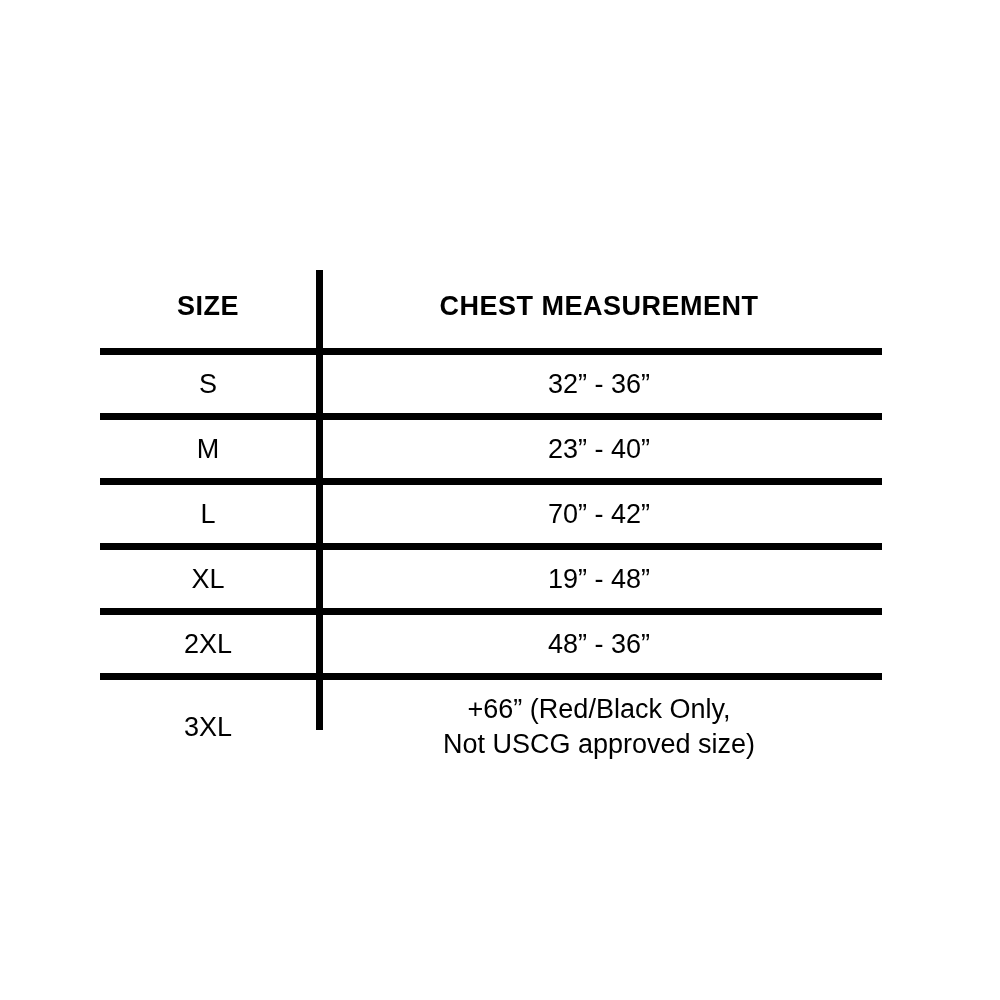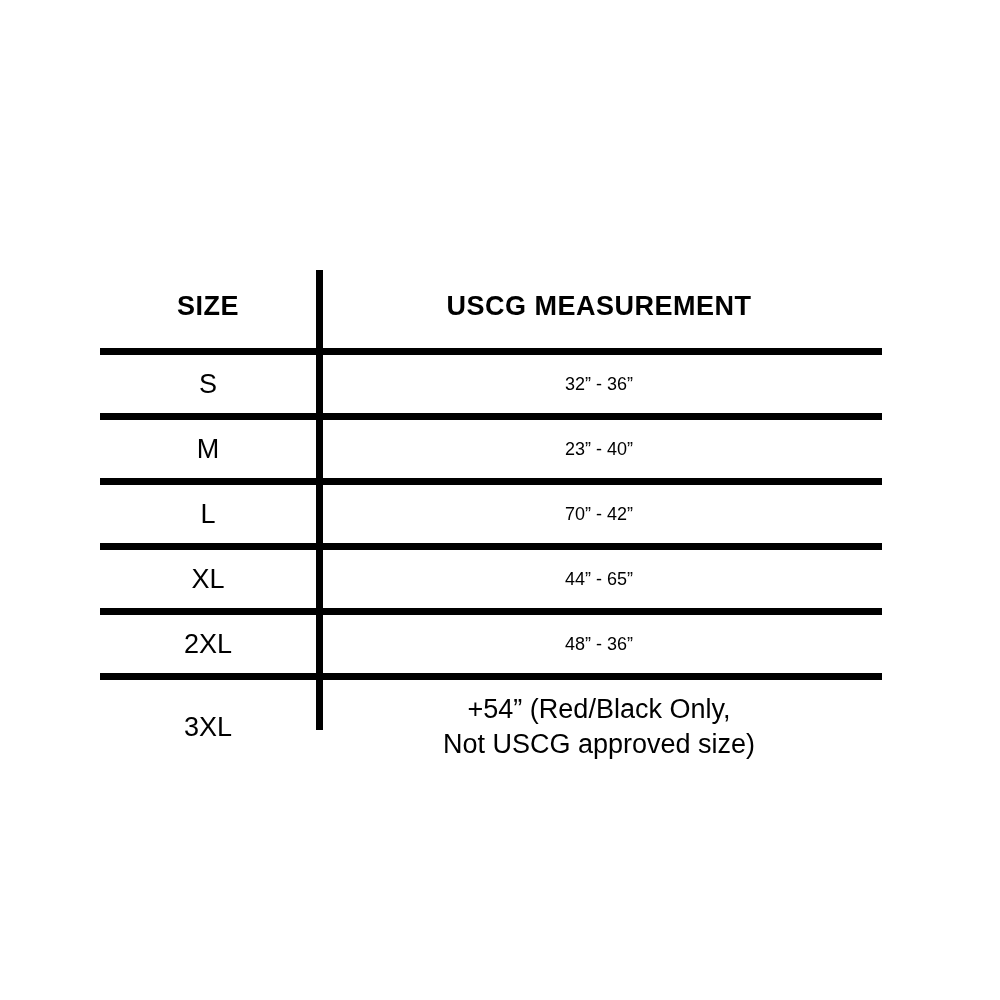--- a/index.html
+++ b/index.html
@@ -69,21 +69,21 @@
   }
 
   .rule-cell {
     padding: 0 !important;
     height: 7px;
     line-height: 0;
   }
 
   .data-row td {
     height: 58px;
-    font-size: 18px;
+    font-size: 27px;
     font-weight: normal;
   }
 
   .data-row td.size-cell {
     font-size: 27px;
   }
 
   .last-row td {
     height: 94px;
     font-size: 27px;
@@ -102,21 +102,21 @@
   <div class="v-divider"></div>
 
   <table class="size-table">
     <colgroup>
       <col class="c-size">
       <col class="c-chest">
     </colgroup>
     <tbody>
       <tr class="hdr-row">
         <th>SIZE</th>
-        <th>USCG MEASUREMENT</th>
+        <th>CHEST MEASUREMENT</th>
       </tr>
 
       <tr>
         <td class="rule-cell" colspan="2">
           <div class="rule"></div>
         </td>
       </tr>
 
       <tr class="data-row">
         <td class="size-cell">S</td>
@@ -146,21 +146,21 @@
       </tr>
 
       <tr>
         <td class="rule-cell" colspan="2">
           <div class="rule"></div>
         </td>
       </tr>
 
       <tr class="data-row">
         <td class="size-cell">XL</td>
-        <td class="chest-cell">44” - 65”</td>
+        <td class="chest-cell">19” - 48”</td>
       </tr>
 
       <tr>
         <td class="rule-cell" colspan="2">
           <div class="rule"></div>
         </td>
       </tr>
 
       <tr class="data-row">
         <td class="size-cell">2XL</td>
@@ -169,19 +169,19 @@
 
       <tr>
         <td class="rule-cell" colspan="2">
           <div class="rule"></div>
         </td>
       </tr>
 
       <tr class="last-row">
         <td class="size-cell">3XL</td>
         <td class="chest-cell">
-          <span class="chest-multiline">+54” (Red/Black Only,
+          <span class="chest-multiline">+66” (Red/Black Only,
 Not USCG approved size)</span>
         </td>
       </tr>
     </tbody>
   </table>
 </div>
 
 </body></html>

